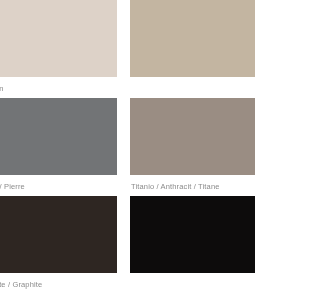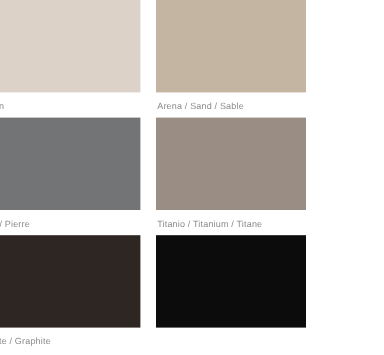--- a/index.html
+++ b/index.html
@@ -54,31 +54,30 @@
 
 <div class="swatch-grid">
 
   <div class="swatch-cell">
     <span class="swatch-chip" style="background-color: rgb(221, 210, 200);"></span>
     <span class="swatch-label">Lin</span>
   </div>
 
   <div class="swatch-cell">
     <span class="swatch-chip" style="background-color: rgb(195, 181, 161);"></span>
-    <span class="swatch-label">Arena / Sand / Sable</span>
   </div>
 
   <div class="swatch-cell">
     <span class="swatch-chip" style="background-color: rgb(114, 116, 118);"></span>
     <span class="swatch-label">e / Pierre</span>
   </div>
 
   <div class="swatch-cell">
     <span class="swatch-chip" style="background-color: rgb(154, 141, 131);"></span>
-    <span class="swatch-label">Titanio / Titanium / Titane</span>
+    <span class="swatch-label">Titanio / Anthracit / Titane</span>
   </div>
 
   <div class="swatch-cell">
     <span class="swatch-chip" style="background-color: rgb(46, 38, 34);"></span>
     <span class="swatch-label">hite / Graphite</span>
   </div>
 
   <div class="swatch-cell">
     <span class="swatch-chip" style="background-color: rgb(13, 12, 12);"></span>
   </div>

